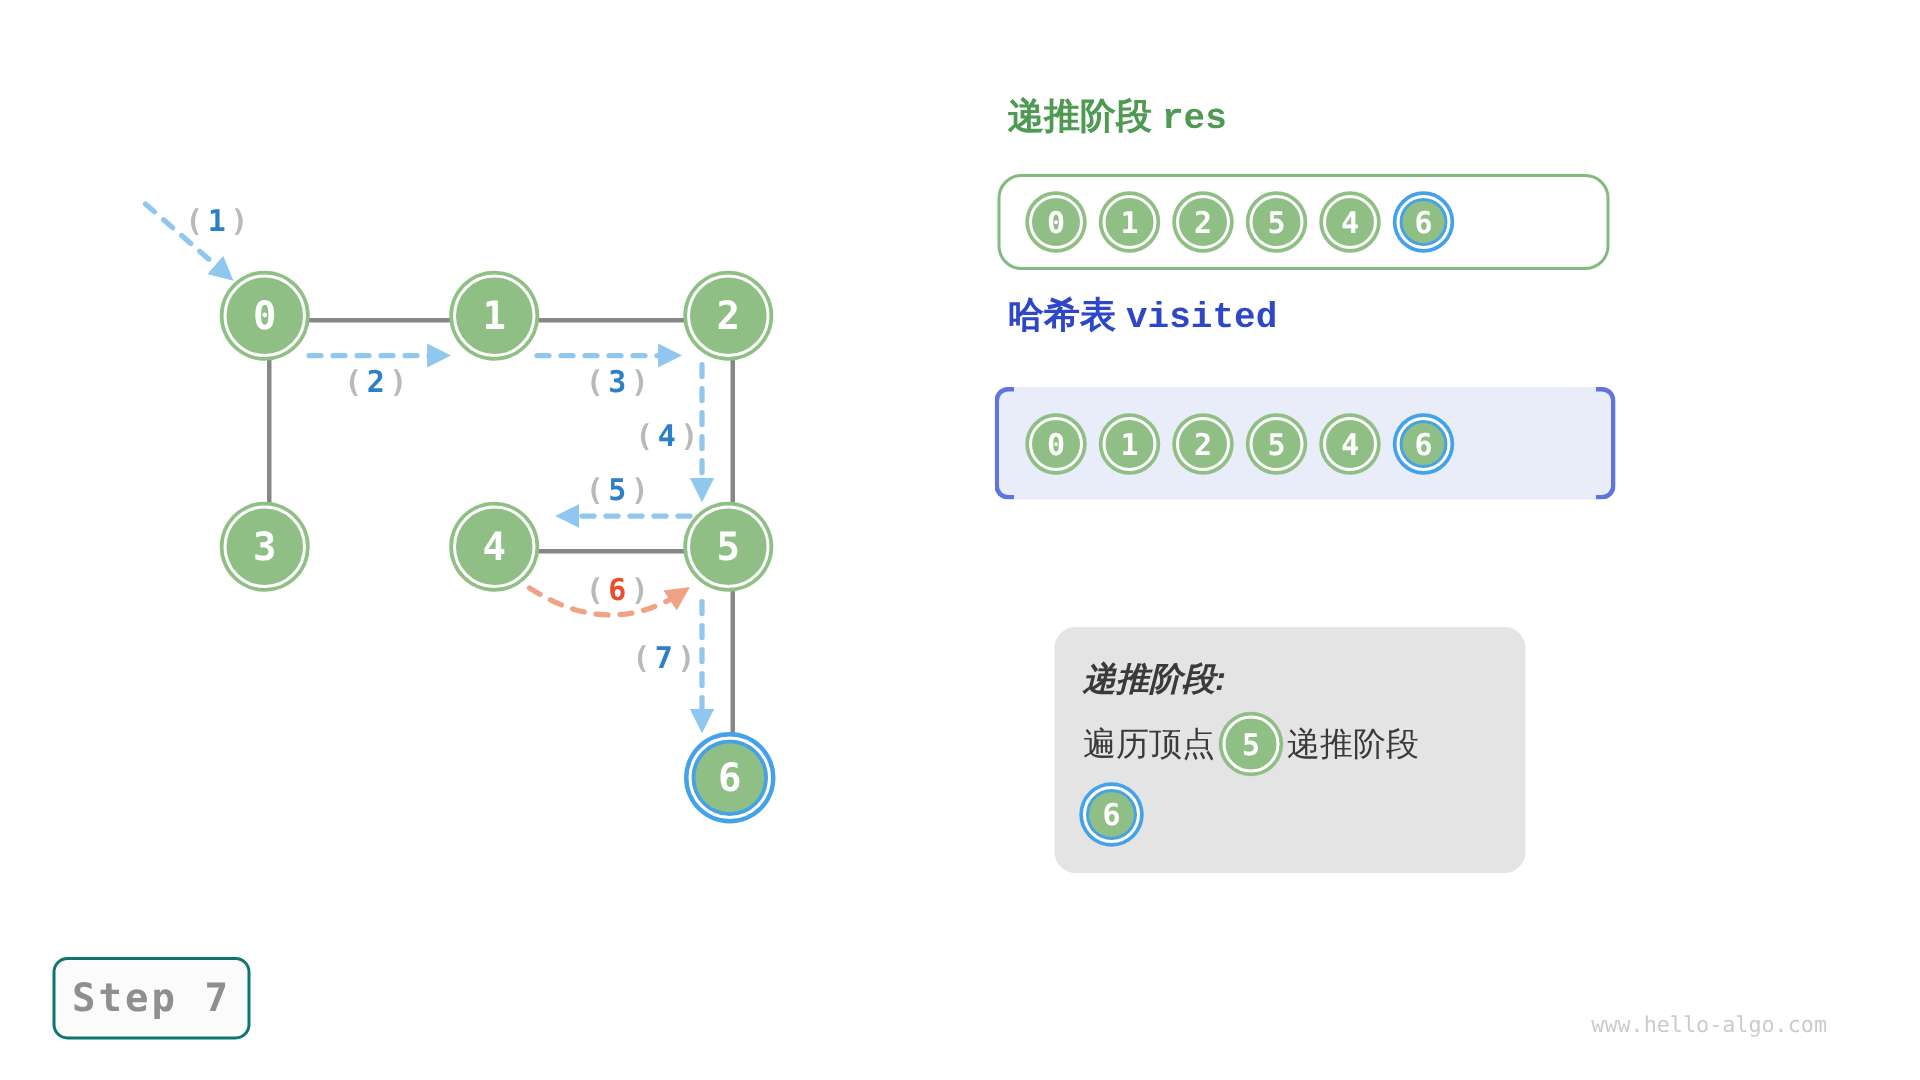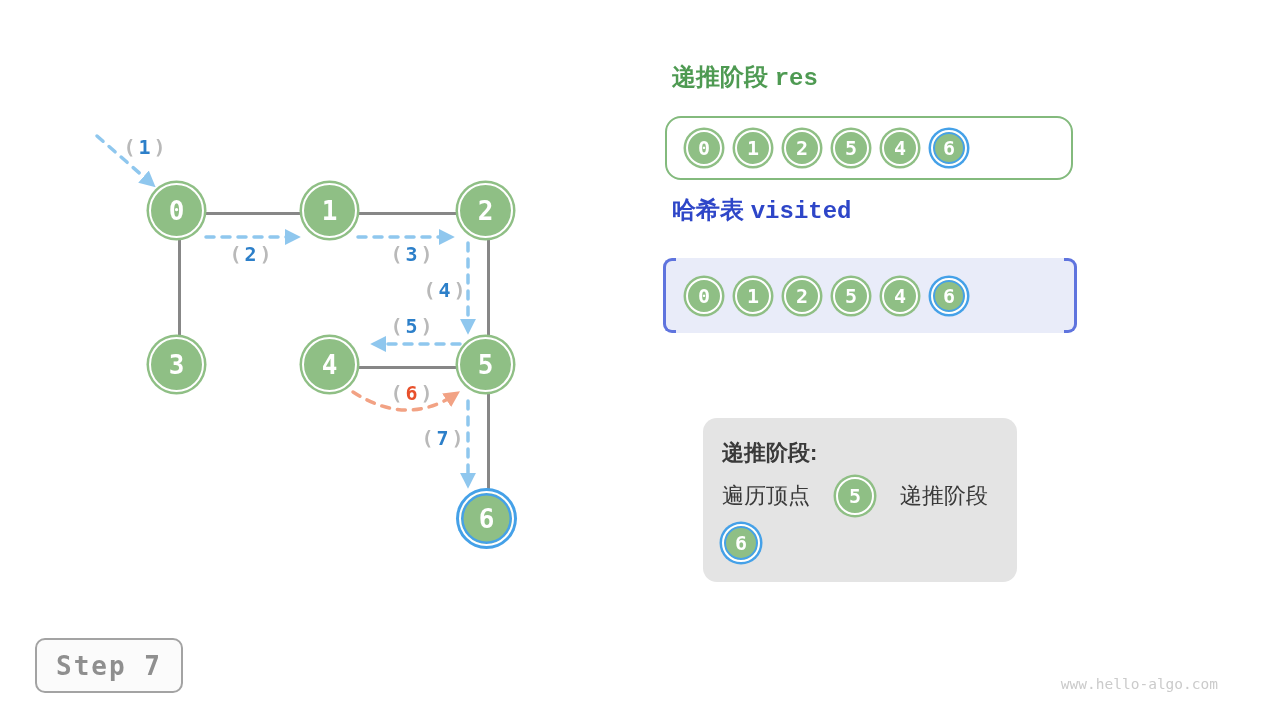--- a/index.html
+++ b/index.html
@@ -67,36 +67,36 @@
     border-right:3px solid #5F74DE; border-top:3px solid #5F74DE; border-bottom:3px solid #5F74DE;
     border-radius:0 9px 9px 0;
   }
 
   
   .info-box {
     position:absolute; left:703px; top:418px; width:314px; height:164px;
     background:#E4E4E4; border-radius:14px; padding:16px 19px;
     color:#3A3A3A;
   }
-  .info-heading { font-size:22px; font-weight:bold; margin-top:4px; }
-  .info-line { display:flex; align-items:center; gap:26px; font-size:22px; margin-top:9px; white-space:nowrap; }
+  .info-heading { font-size:22px; font-weight:bold; margin-top:4px;font-style:italic; }
+  .info-line { display:flex; align-items:center; gap:5px; font-size:22px; margin-top:9px; white-space:nowrap; }
   .inode {
     width:38px; height:38px; border-radius:50%;
     background:#8FBF85; border:2px solid #fff;
     box-shadow:0 0 0 2.5px #8FBF85; flex:0 0 auto;
     display:flex; align-items:center; justify-content:center;
     color:#fff; font-size:20px; font-weight:bold;
     font-family:"DejaVu Sans Mono", monospace;
   }
   .inode.hl { box-shadow:0 0 0 2.5px #45A1E8, inset 0 0 0 2px #45A1E8; }
 
   
   .step-box {
-    position:absolute; left:35px; top:638px; width:148px; height:55px;
-    border:2px solid #a3a3a3; border-radius:10px; background:#FBFBFB;
+    position:absolute; left:35px; top:638px; width:132px; height:55px;
+    border:2px solid #0f766e; border-radius:10px; background:#FBFBFB;
     display:flex; align-items:center; justify-content:center;
     font-family:"DejaVu Sans Mono", monospace; font-size:26px; font-weight:bold;
     color:#8F8F8F; letter-spacing:2px;
   }
   .watermark {
     position:absolute; right:62px; top:676px;
     font-family:"DejaVu Sans Mono", monospace; font-size:14.5px; color:#CBCBCB;
   }
 </style>
 </head>

